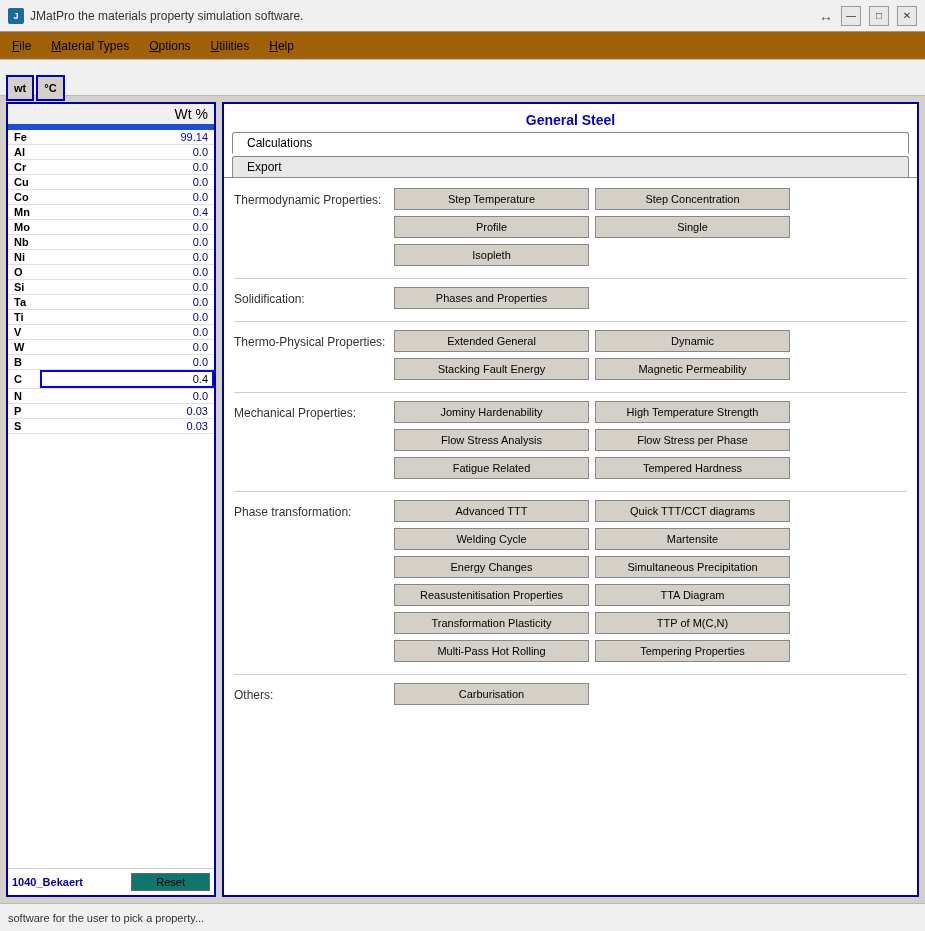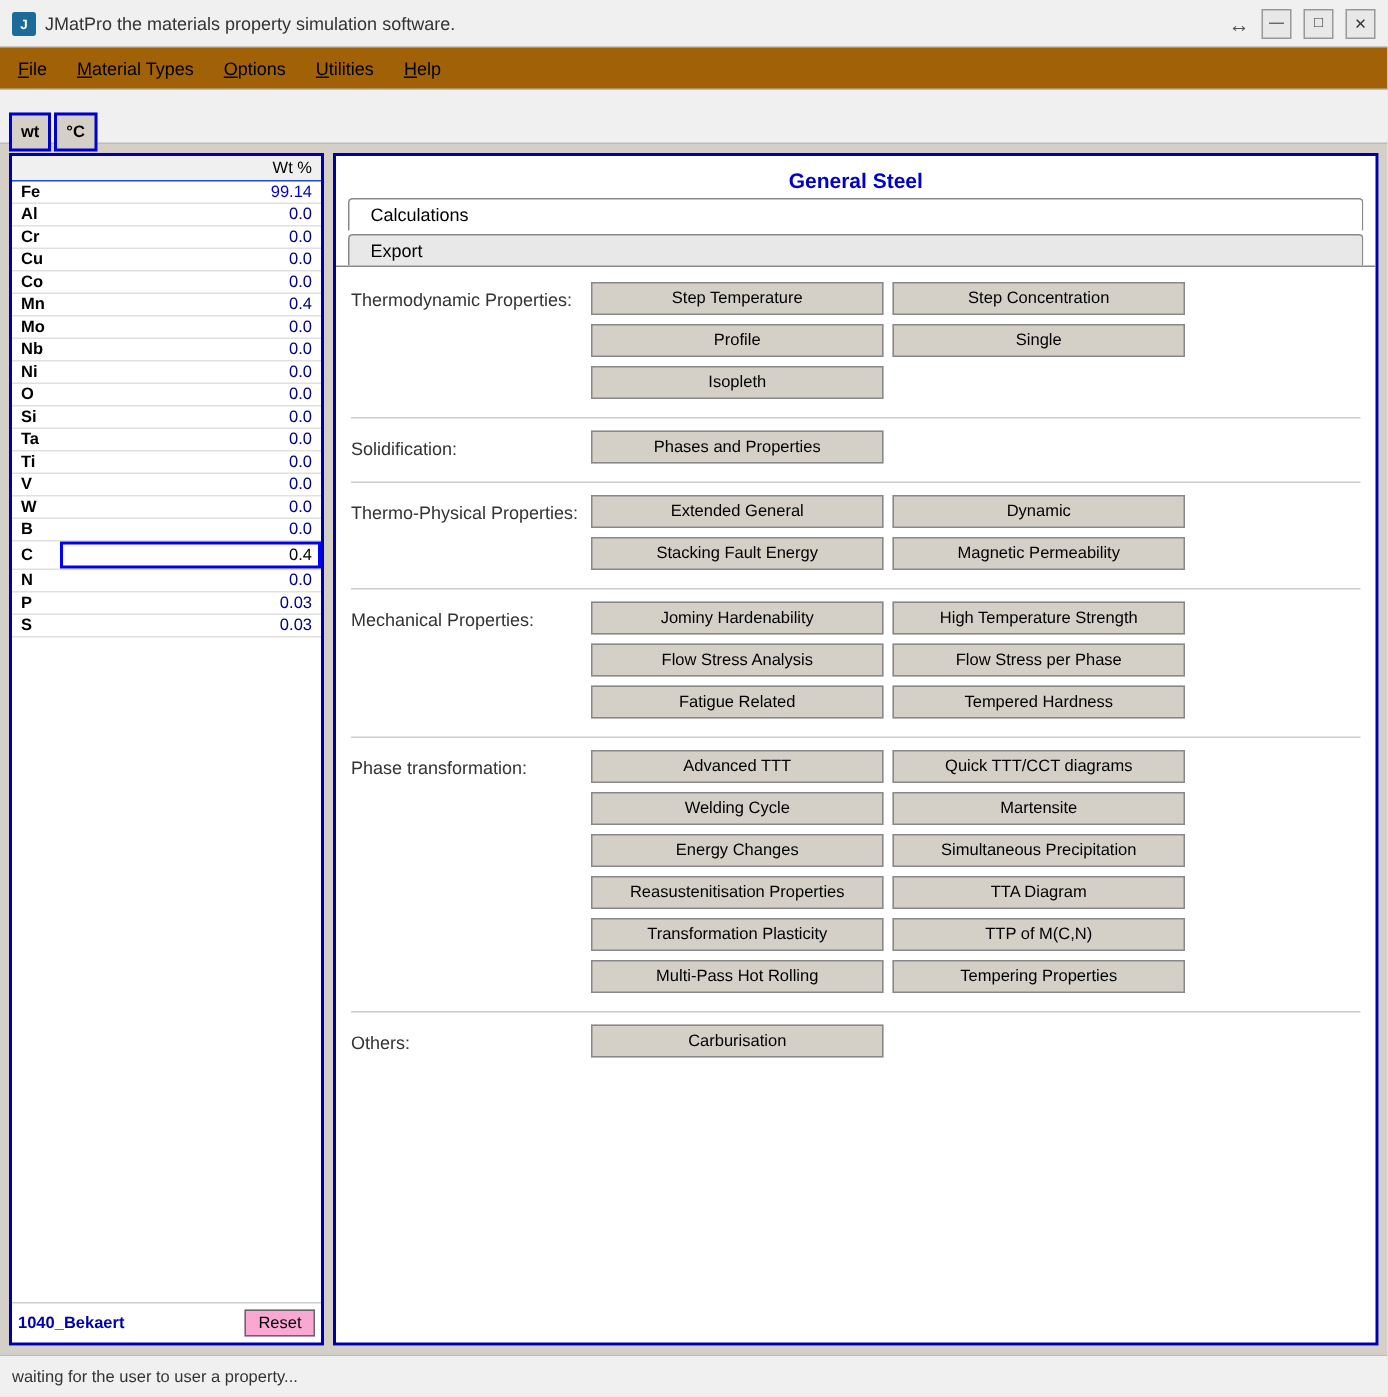--- a/index.html
+++ b/index.html
@@ -129,22 +129,22 @@
       overflow: hidden;
     }
     .comp-table table {
       width: 100%;
       border-collapse: collapse;
     }
     .comp-table th {
       background: #f0f0f0;
       text-align: right;
       padding: 2px 6px;
-      border-bottom: 1px solid #1d4ed8;
-      font-size: 11px;
+      border-bottom: 6px solid #1d4ed8;
+      font-size: 14px;
       font-weight: normal;
     }
     .comp-table td {
       padding: 1px 6px;
       border-bottom: 1px solid #e0e0e0;
       font-size: 11px;
     }
     .comp-table td:first-child {
       font-weight: bold;
     }
@@ -171,22 +171,22 @@
       gap: 4px;
     }
     .material-name {
       color: #0000aa;
       font-size: 11px;
       font-weight: bold;
       flex: 1;
     }
     .reset-btn {
       border: 1px solid #666;
-      background: #f9a8d4;
-      padding: 2px 8px;
+      background: #0f766e;
+      padding: 2px 24px;
       font-size: 11px;
       cursor: pointer;
     }
 
     
     .right-panel {
       flex: 1;
       background: white;
       border: 2px solid #0000aa;
       display: flex;
@@ -478,14 +478,14 @@
           <div class="section-buttons">
             <button class="calc-btn">Carburisation</button>
           </div>
         </div>
       </div>
   </div>
 
 </div>
 
 <div class="status-bar">
-  <span>waiting for the user to user a property...</span>
+  <span>software for the user to pick a property...</span>
 </div>
 
 </body></html>

